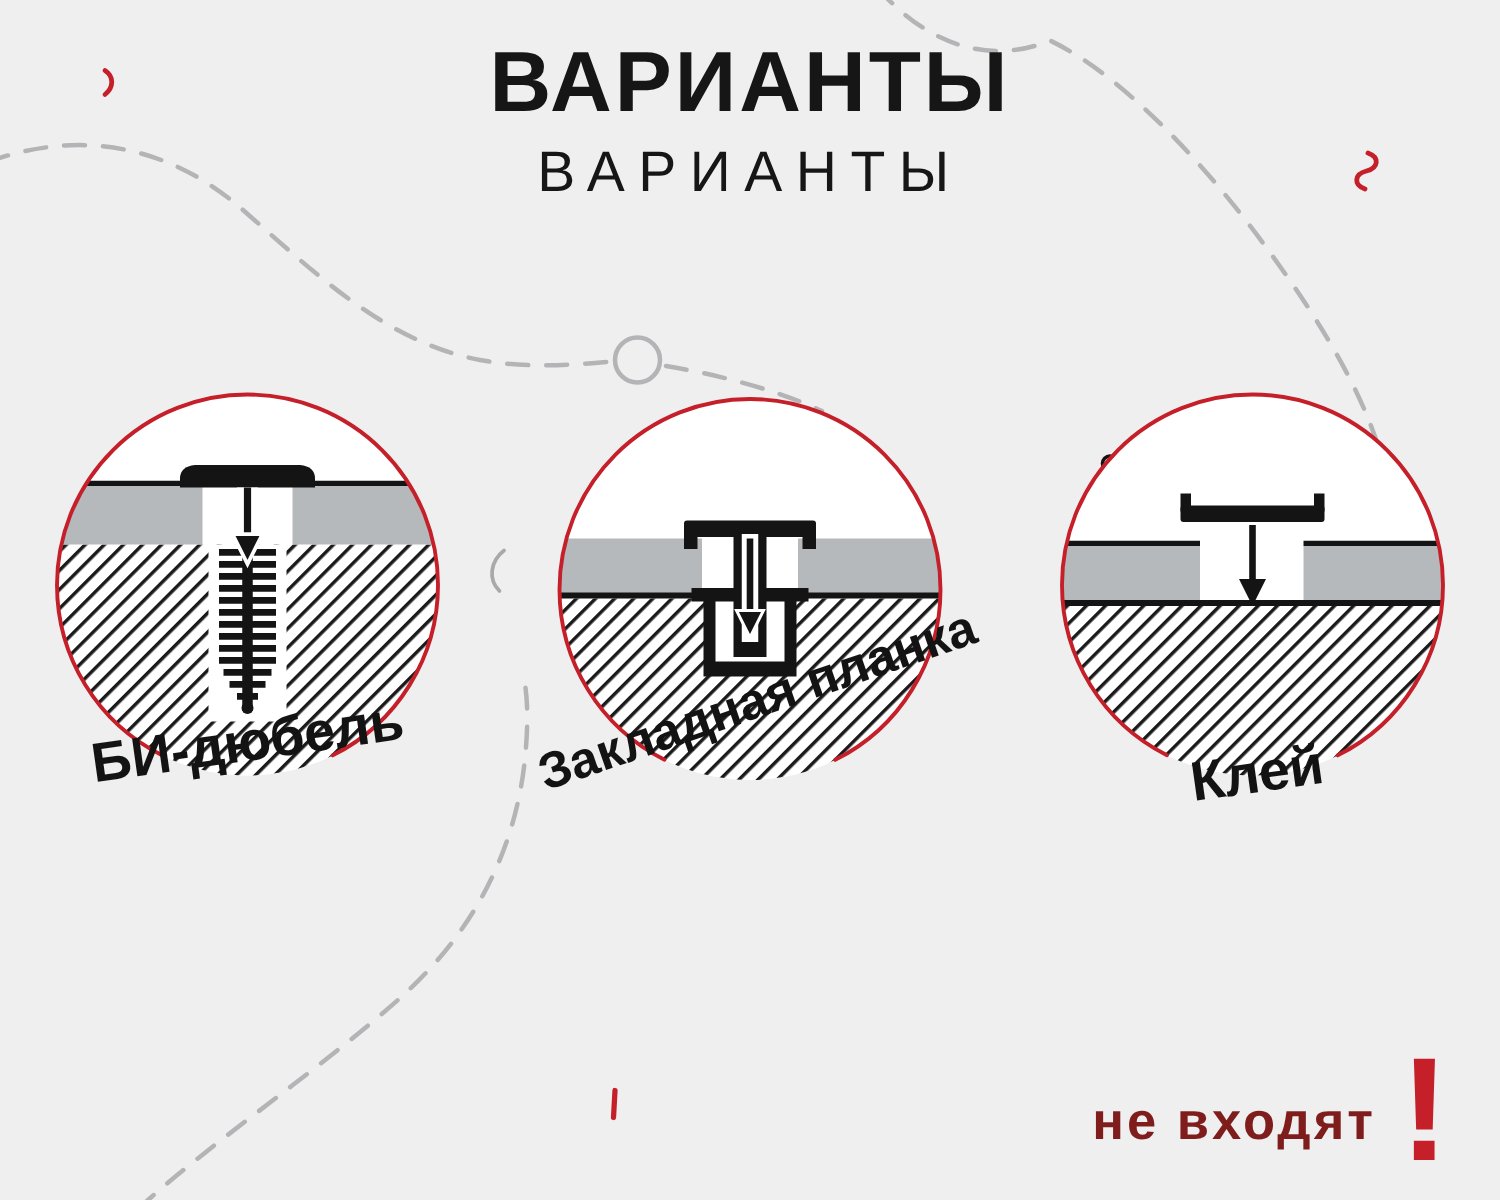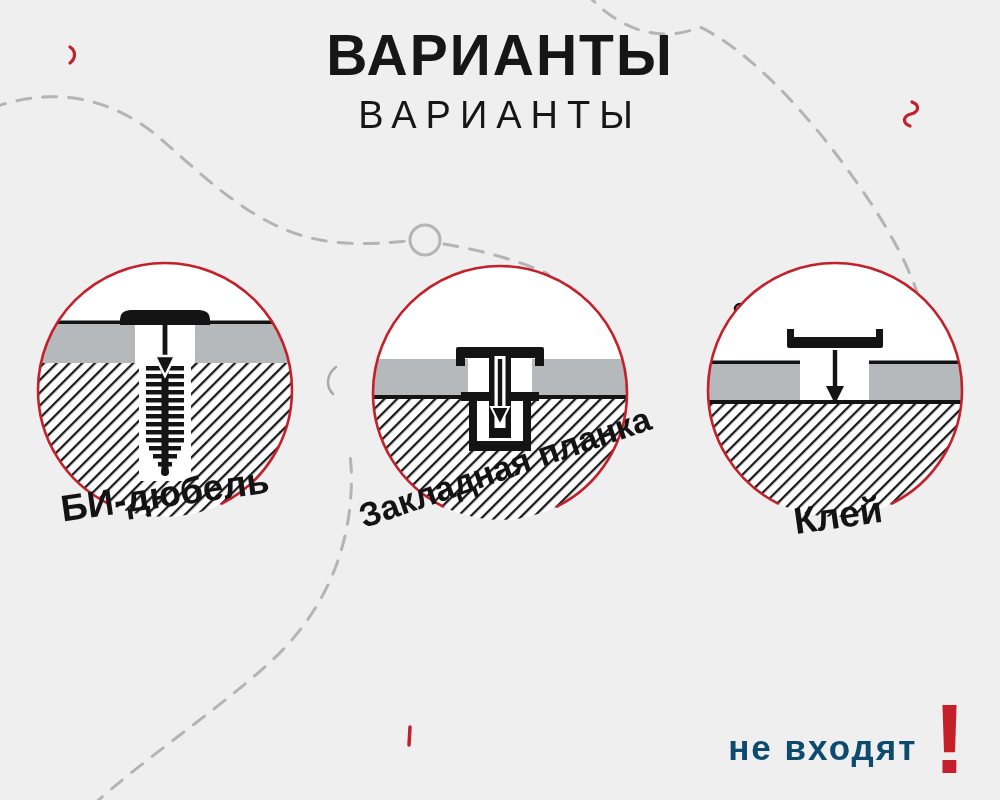--- a/index.html
+++ b/index.html
@@ -17,21 +17,21 @@
   .med-1 { left:33px;  top:258px; }
   .med-2 { left:368px; top:261px; }
   .med-3 { left:703px; top:258px; }
 
   .label { position:absolute; font-weight:600; color:#131313; text-align:center; white-space:nowrap; }
   .label-1 { left:36px;  top:474px; width:258px; font-size:37px; transform:rotate(-8deg); }
   .label-2 { left:338px; top:448px; width:334px; font-size:34px; transform:rotate(-19deg); }
   .label-3 { left:758px; top:495px; width:160px; font-size:37px; transform:rotate(-8deg); }
 
   .footer { position:absolute; right:34px; bottom:28px; display:flex; align-items:flex-end; gap:16px; }
-  .footer-text { text-align:right; font-size:35px; font-weight:600; letter-spacing:2px; line-height:1.34; color:#0c4a6e; }
+  .footer-text { text-align:right; font-size:35px; font-weight:600; letter-spacing:2px; line-height:1.34; color:#7f1d1d; }
   .footer-excl { color:#c5202a; font-size:98px; font-weight:800; line-height:0.76; transform:translateY(4px); }
 </style>
 </head>
 <body>
 
 <div class="stage">
 
   <svg class="decor" width="1000" height="800" viewBox="0 0 1000 800">
     <g fill="none" stroke="#b4b4b6" stroke-width="3" stroke-dasharray="14 12" stroke-linecap="round">
       <path d="M 585 -8 C 622 34, 664 42, 700 27 C 748 50, 802 108, 842 162 C 882 216, 916 272, 925 322 C 932 360, 926 395, 916 428"></path>

